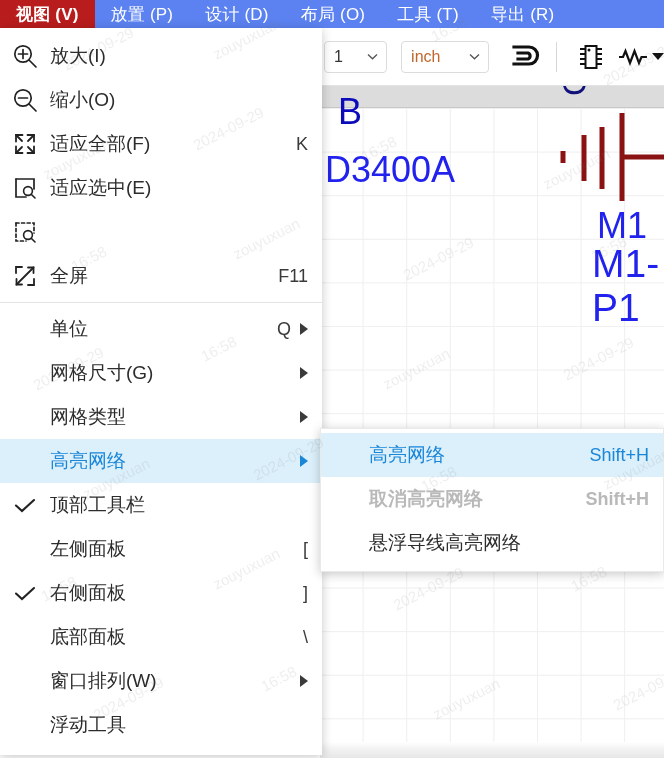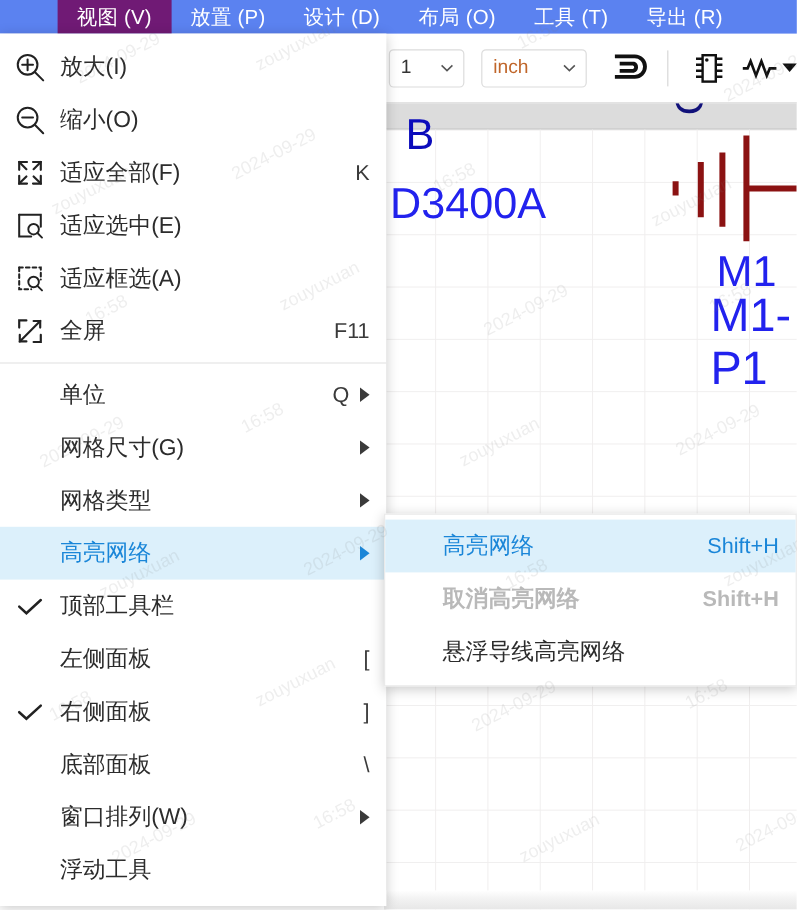--- a/index.html
+++ b/index.html
@@ -37,23 +37,22 @@
     display: flex;
     align-items: center;
     justify-content: center;
     color: #ffffff;
     font-size: 17px;
     padding: 0 16px;
     white-space: nowrap;
     letter-spacing: 0.2px;
   }
   .menubar-item.active {
-    background: #701a75;
-    font-weight: normal;
-    margin-left: 48px;
+    background: #b91c1c;
+    font-weight: bold;
   }
 
   
   #toolbar {
     position: absolute;
     left: 320px; top: 28px;
     width: 344px; height: 57px;
     background: #ffffff;
     display: flex;
     align-items: center;
@@ -434,21 +433,20 @@
       </div>
       <div class="mi">
         <span class="ico">
           <svg width="24" height="24" viewBox="0 0 24 24">
             <path d="M3 3 H21 V13" fill="none" stroke="#222" stroke-width="1.7" stroke-dasharray="3,2.6" stroke-linecap="round"></path>
             <path d="M3 3 V21 H13" fill="none" stroke="#222" stroke-width="1.7" stroke-dasharray="3,2.6" stroke-linecap="round"></path>
             <circle cx="15" cy="15" r="4.4" fill="none" stroke="#222" stroke-width="1.6"></circle>
             <path d="M18.2 18.2 L22 22" fill="none" stroke="#222" stroke-width="1.6" stroke-linecap="round"></path>
           </svg>
         </span>
-        <span class="lbl">适应框选(A)</span>
       </div>
       <div class="mi">
         <span class="ico">
           <svg width="24" height="24" viewBox="0 0 24 24">
             <path d="M3 9 V3 H9" fill="none" stroke="#222" stroke-width="1.8" stroke-linecap="round"></path>
             <path d="M21 15 V21 H15" fill="none" stroke="#222" stroke-width="1.8" stroke-linecap="round"></path>
             <path d="M3.5 20.5 L20.5 3.5" fill="none" stroke="#222" stroke-width="1.8" stroke-linecap="round"></path>
             <path d="M15 3.5 L20.5 3.5 L20.5 9" fill="none" stroke="#222" stroke-width="1.8" stroke-linecap="round"></path>
             <path d="M9 20.5 L3.5 20.5 L3.5 15" fill="none" stroke="#222" stroke-width="1.8" stroke-linecap="round"></path>
           </svg>

